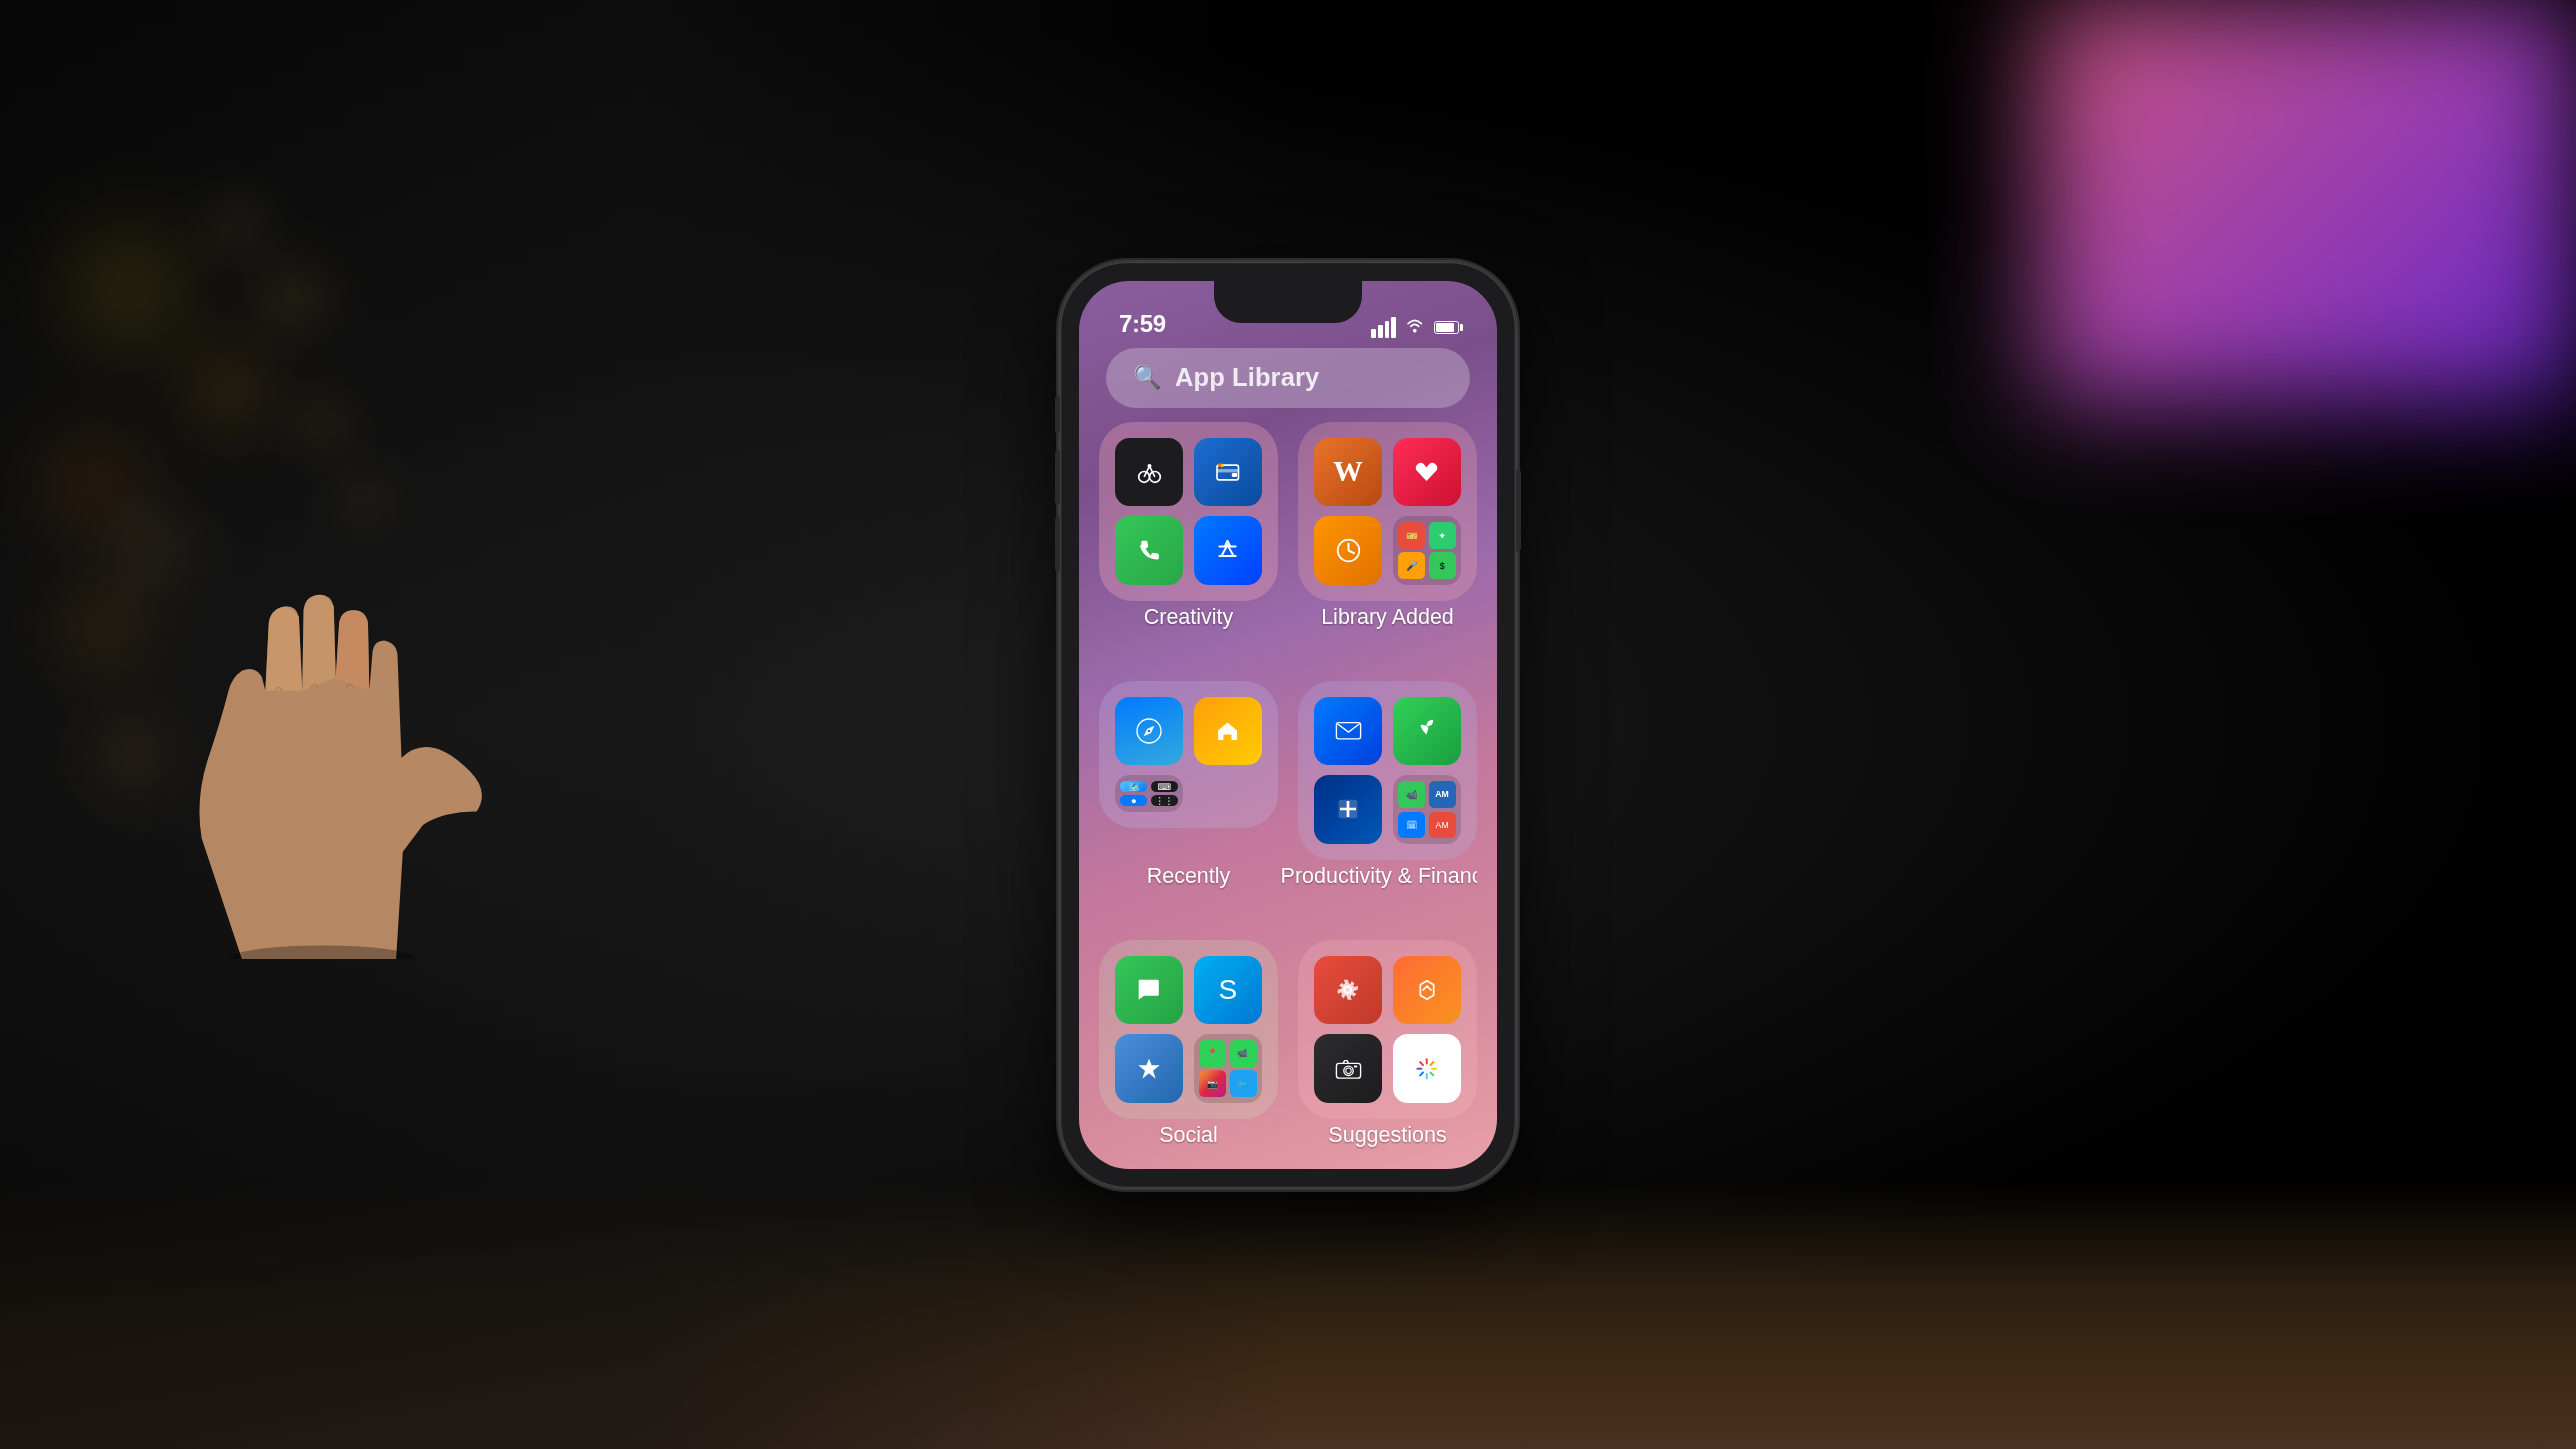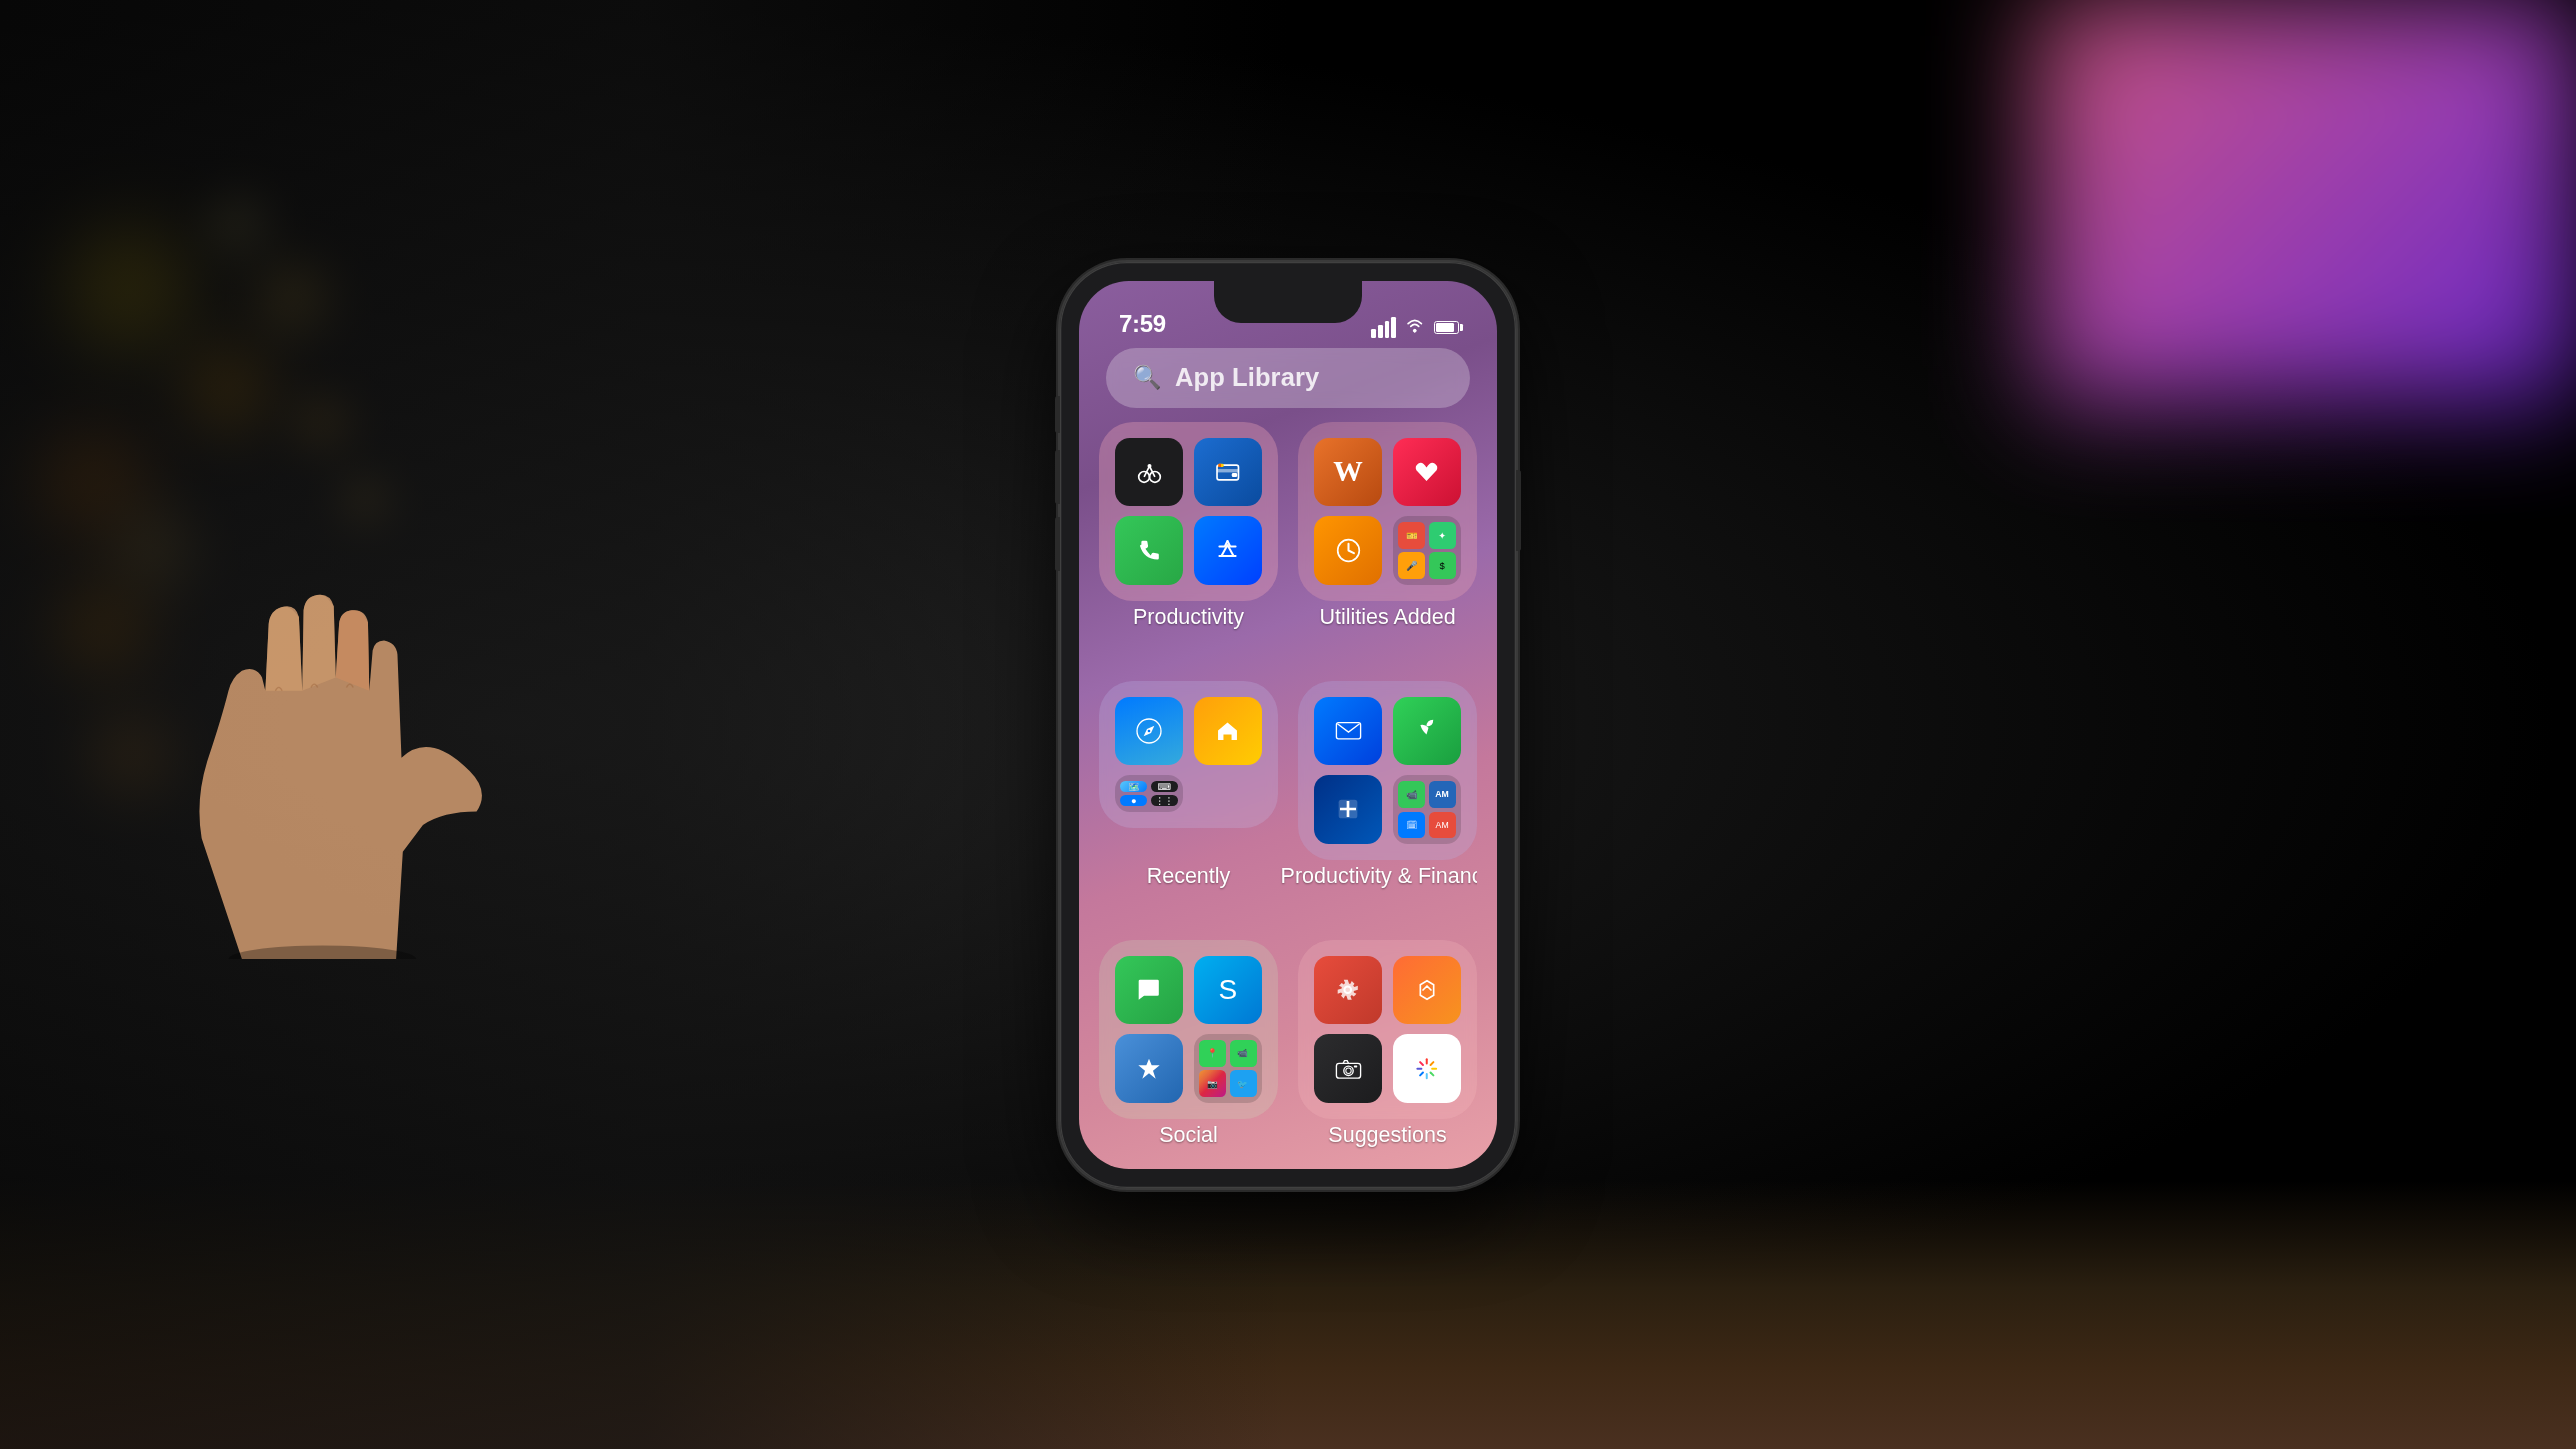--- a/index.html
+++ b/index.html
@@ -348,21 +348,21 @@
                 <div class="app-icon" style="background:linear-gradient(135deg,#007aff,#0040ff);">
                   <svg width="27" height="27" viewBox="0 0 40 40" fill="none">
                     <path d="M20 6 L24 14 L32 14" stroke="white" stroke-width="3" stroke-linecap="round"></path>
                     <path d="M20 6 L16 14 L8 14" stroke="white" stroke-width="3" stroke-linecap="round"></path>
                     <path d="M11 28 L20 12 L29 28" stroke="white" stroke-width="3" stroke-linecap="round" stroke-linejoin="round"></path>
                     <path d="M8 28 L32 28" stroke="white" stroke-width="3" stroke-linecap="round"></path>
                   </svg>
                 </div>
               </div>
             </div>
-            <div class="folder-label">Productivity</div>
+            <div class="folder-label">Creativity</div>
           </div>
 
           <div class="folder-wrapper">
             <div class="app-folder" style="background:rgba(255,180,180,0.25);">
               <div class="inner-grid">
 
                 <div class="app-icon" style="background:linear-gradient(135deg,#e8722a,#b84a10);">
                   <span style="color:white;font-size:29.5px;font-weight:900;font-family:serif;">W</span>
                 </div>
 
@@ -380,21 +380,21 @@
                 </div>
 
                 <div style="display:grid;grid-template-columns:1fr 1fr;gap:3.4px;padding:5.4px;background:rgba(0,0,0,0.15);border-radius:14.8px;">
                   <div style="background:#e74c3c;border-radius:5.4px;display:flex;align-items:center;justify-content:center;font-size:9.4px;">🎫</div>
                   <div style="background:#2ecc71;border-radius:5.4px;display:flex;align-items:center;justify-content:center;font-size:9.4px;color:white;">✦</div>
                   <div style="background:#ff9f0a;border-radius:5.4px;display:flex;align-items:center;justify-content:center;font-size:9.4px;">🎤</div>
                   <div style="background:#34c759;border-radius:5.4px;display:flex;align-items:center;justify-content:center;font-size:9.4px;">$</div>
                 </div>
               </div>
             </div>
-            <div class="folder-label">Utilities Added</div>
+            <div class="folder-label">Library Added</div>
           </div>
         </div>
 
         <div class="row-container">
 
           <div class="folder-wrapper">
             <div class="app-folder" style="background:rgba(200,210,255,0.2);">
               <div class="inner-grid">
 
                 <div class="app-icon safari-icon">

